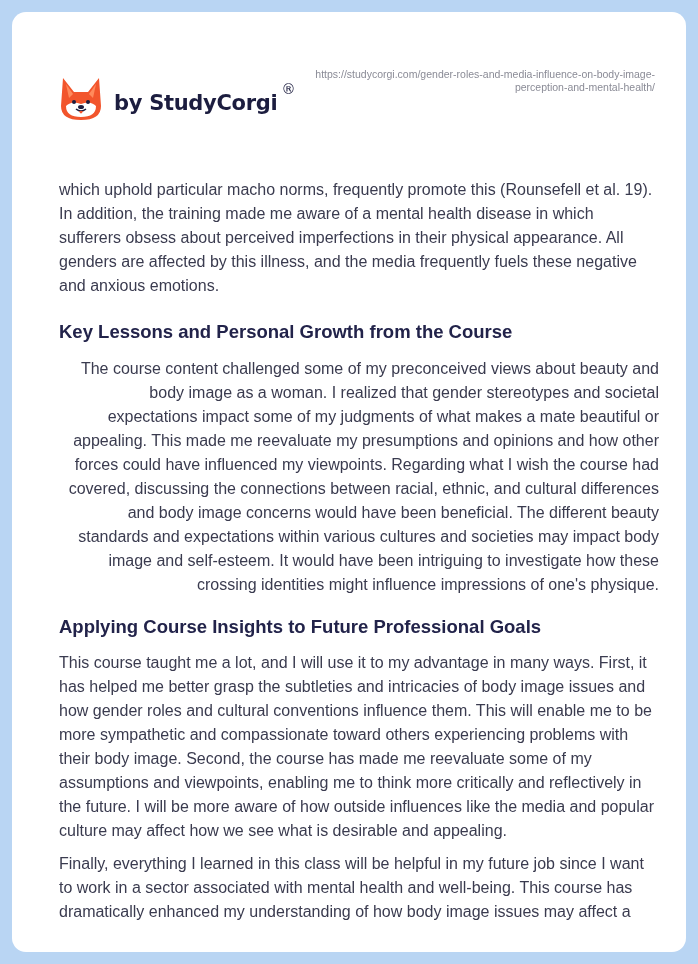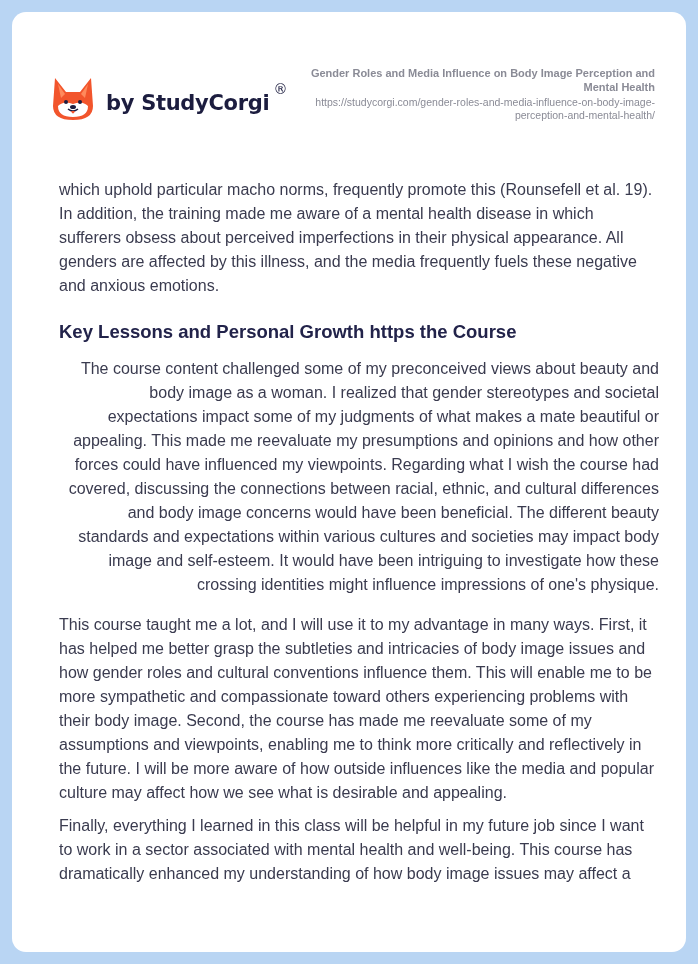--- a/index.html
+++ b/index.html
@@ -26,21 +26,21 @@
     }
     .header {
       position: absolute;
       left: 0;
       top: 0;
       width: 674px;
       height: 150px;
     }
     .logo {
       position: absolute;
-      left: 40px;
+      left: 48px;
       top: 64px;
       display: flex;
       align-items: center;
       text-align: center;
     }
     .logo-icon {
       width: 42px;
       height: 46px;
       margin-right: 12px;
     }
@@ -122,25 +122,25 @@
         <circle cx="14" cy="26" r="2" fill="#1c1d3f"></circle>
         <circle cx="28" cy="26" r="2" fill="#1c1d3f"></circle>
         <ellipse cx="21" cy="31" rx="3" ry="2" fill="#1c1d3f"></ellipse>
         <path d="M16 33 Q21 37 26 33" stroke="#1c1d3f" stroke-width="1.5" fill="none"></path>
         <path d="M19 35 Q21 40 23 35 Z" fill="#f2552c"></path>
       </svg>
       <span class="logo-text">by StudyCorgi</span>
       <span class="logo-reg">®</span>
     </div>
     <div class="meta">
-      <div class="meta-title">Gender Roles and Media Influence on Body Image Perception and Mental Health</div>
       <div class="meta-url">https://studycorgi.com/gender-roles-and-media-influence-on-body-image-perception-and-mental-health/</div>
     </div>
   </div>
 
   <div class="content">
     <p class="p-first">which uphold particular macho norms, frequently promote this (Rounsefell et al. 19). In addition, the training made me aware of a mental health disease in which sufferers obsess about perceived imperfections in their physical appearance. All genders are affected by this illness, and the media frequently fuels these negative and anxious emotions.</p>
-    <h2 class="h-first">Key Lessons and Personal Growth https the Course</h2>
+    <h2 class="h-first">Key Lessons and Personal Growth from the Course</h2>
     <p class="p-second">The course content challenged some of my preconceived views about beauty and body image as a woman. I realized that gender stereotypes and societal expectations impact some of my judgments of what makes a mate beautiful or appealing. This made me reevaluate my presumptions and opinions and how other forces could have influenced my viewpoints. Regarding what I wish the course had covered, discussing the connections between racial, ethnic, and cultural differences and body image concerns would have been beneficial. The different beauty standards and expectations within various cultures and societies may impact body image and self-esteem. It would have been intriguing to investigate how these crossing identities might influence impressions of one's physique.</p>
+    <h2 class="h-second">Applying Course Insights to Future Professional Goals</h2>
     <p class="p-third">This course taught me a lot, and I will use it to my advantage in many ways. First, it has helped me better grasp the subtleties and intricacies of body image issues and how gender roles and cultural conventions influence them. This will enable me to be more sympathetic and compassionate toward others experiencing problems with their body image. Second, the course has made me reevaluate some of my assumptions and viewpoints, enabling me to think more critically and reflectively in the future. I will be more aware of how outside influences like the media and popular culture may affect how we see what is desirable and appealing.</p>
     <p>Finally, everything I learned in this class will be helpful in my future job since I want to work in a sector associated with mental health and well-being. This course has dramatically enhanced my understanding of how body image issues may affect a</p>
   </div>
 </div>
 
 </body></html>

